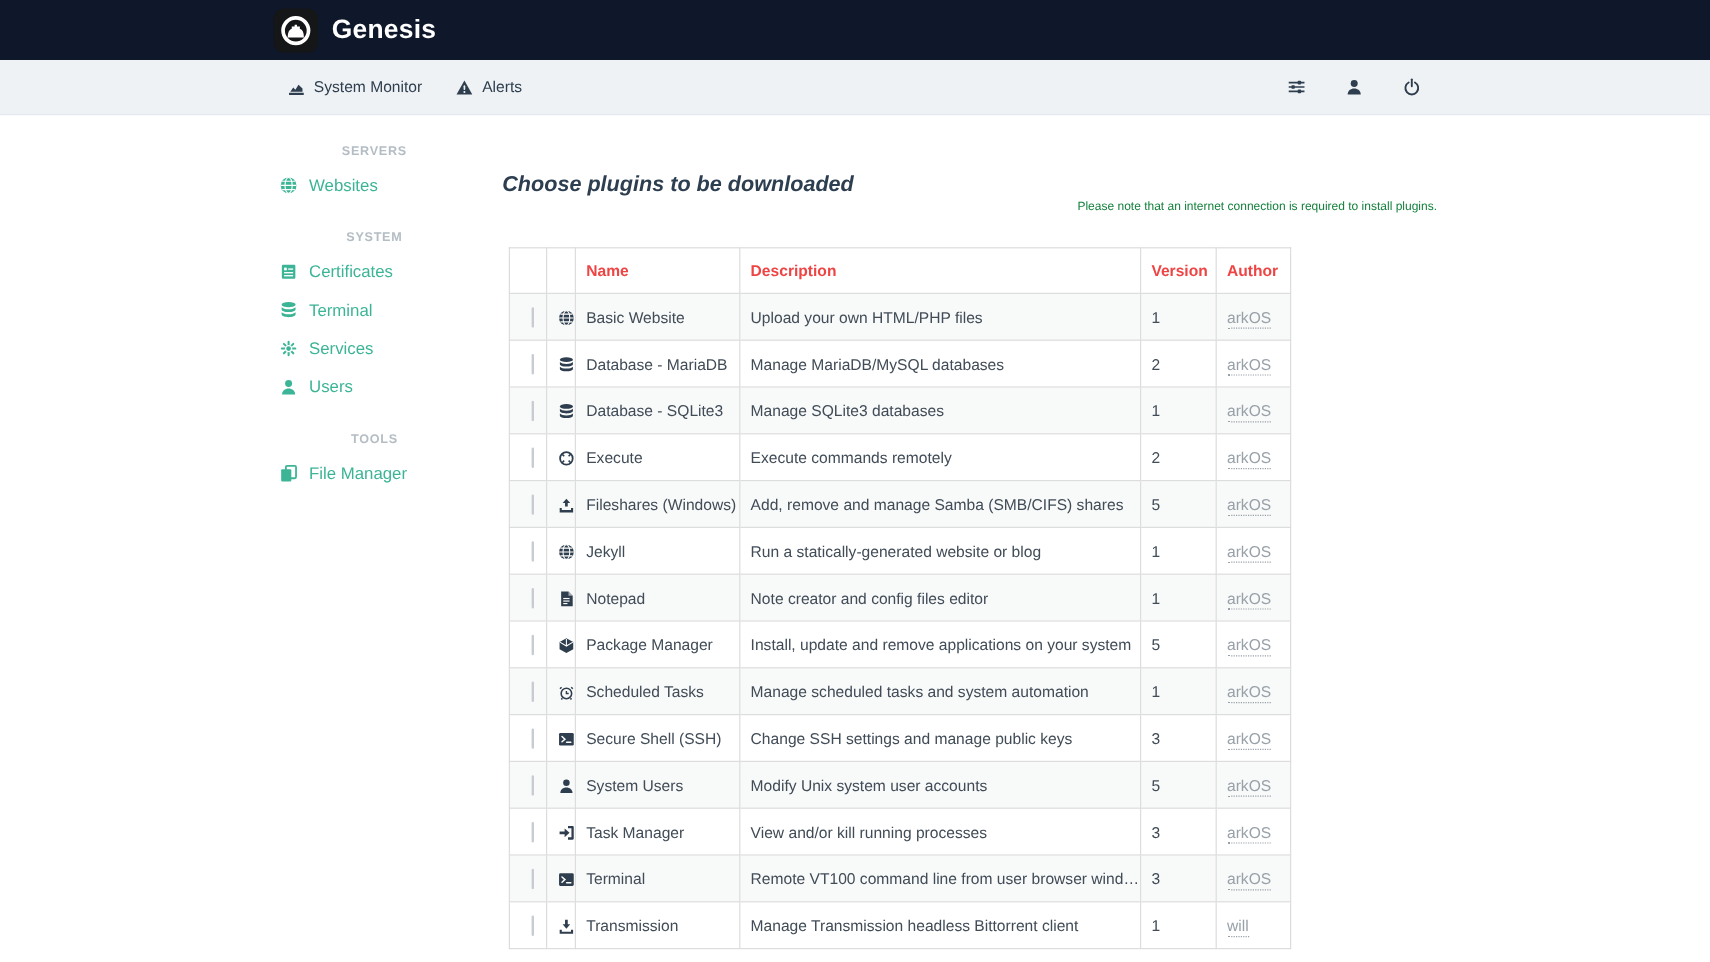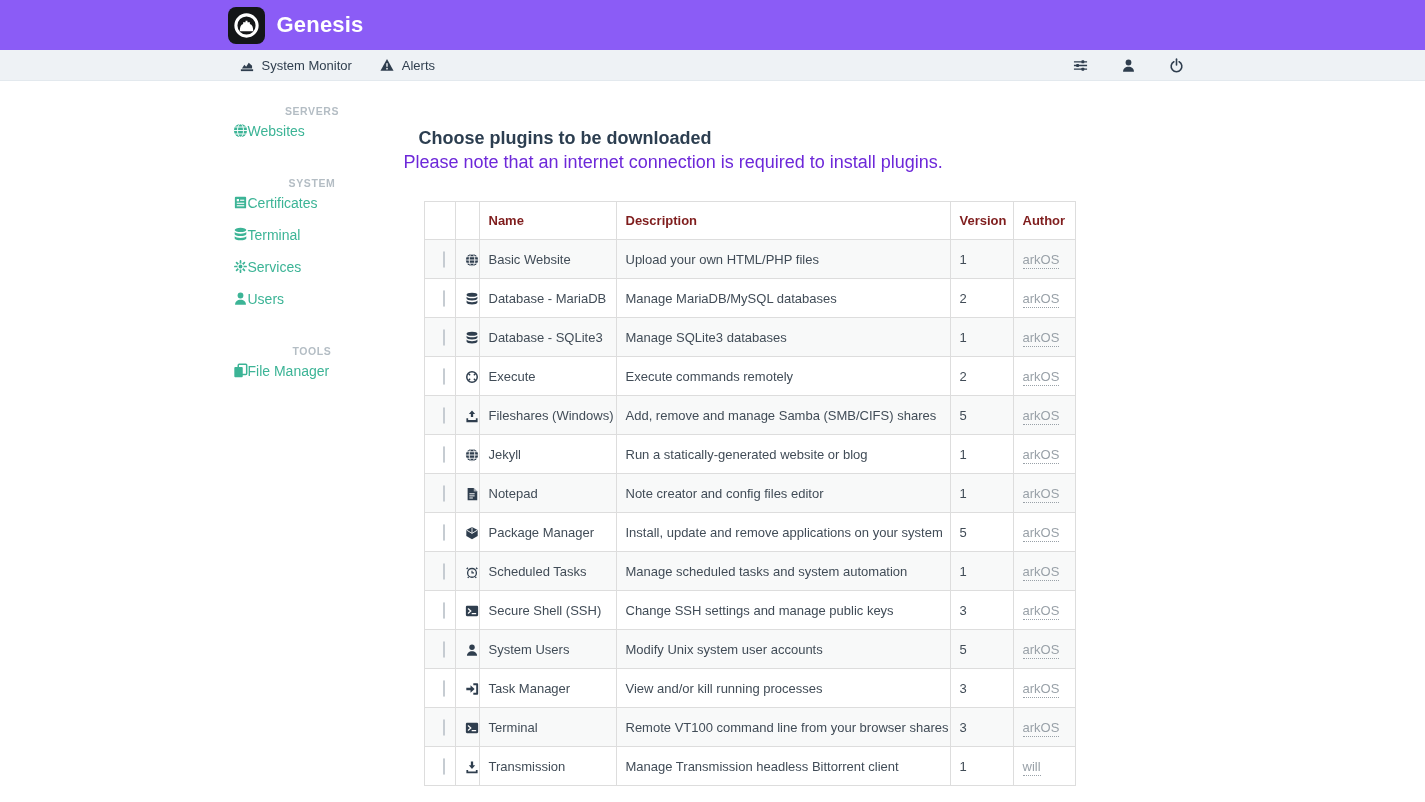--- a/index.html
+++ b/index.html
@@ -6,57 +6,57 @@
   html,body { margin:0; padding:0; }
   body {
     width:1425px; height:802px; overflow:hidden;
     background:#fff;
     font-family:"Liberation Sans", sans-serif;
     -webkit-font-smoothing:antialiased;
   }
   .container { width:970px; margin:0 auto; height:100%; }
 
   
-  .topbar { height:50px; background:#8b5cf6; }
+  .topbar { height:50px; background:#0f172a; }
   .topbar .container { display:flex; align-items:center; }
   .logo-box { width:37px; height:37px; border-radius:8px; background:#141618;
               display:flex; align-items:center; justify-content:center; flex:0 0 auto; }
   .logo-box svg { width:27px; height:27px; display:block; }
   .brand-title { color:#ffffff; font-size:22px; font-weight:bold; margin-left:12px; letter-spacing:.2px; }
 
   
-  .subnav { height:31px; background:#eef2f5; border-bottom:1px solid #e3e9ee; }
+  .subnav { height:46px; background:#eef2f5; border-bottom:1px solid #e3e9ee; }
   .subnav .container { display:flex; align-items:center; justify-content:space-between; }
   .subnav-items { display:flex; align-items:center; padding-left:12px; }
   .subnav-item { display:flex; align-items:center; gap:8px; margin-right:28px;
                  color:#2f3e4e; font-size:13px; text-decoration:none; cursor:pointer; }
   .subnav-item .icon svg { width:14px; height:14px; display:block; }
   .subnav-right { display:flex; align-items:center; gap:33px; padding-right:14px; }
   .subnav-right .icon { cursor:pointer; color:#2f3e4e; }
   .subnav-right .icon svg { width:15px; height:15px; display:block; }
 
   
   .layout { display:flex; align-items:flex-start; }
   .sidebar { width:176px; flex:0 0 auto; padding:24px 12px 0 5px; }
   .side-label { color:#b4bdc4; font-size:10.5px; font-weight:bold; letter-spacing:.6px; margin:22px 0 6px 0;text-align:center; }
   .side-group:first-child .side-label { margin-top:0; }
-  .side-item { display:flex; align-items:flex-start; height:32px;
+  .side-item { display:flex; align-items:center; gap:10px; height:32px;
                color:var(--teal); font-size:14px; cursor:pointer; text-decoration:none; }
   .side-item .icon svg { width:15px; height:15px; display:block; }
 
   .content { flex:1 1 auto; min-width:0; }
-  .page-title { margin:47px 0 3px 15px; font-size:18px; font-weight:bold; color:#2c3e50; }
-  .page-subtitle { margin:0; font-size:18px; color:#6d28d9; }
+  .page-title { margin:47px 0 3px 15px; font-size:18px; font-weight:bold; color:#2c3e50;font-style:italic; }
+  .page-subtitle { margin:0; font-size:10px; color:#15803d;text-align:right; }
 
   
   table.plugins { border-collapse:collapse; table-layout:fixed; width:651px;
                   margin:28px 0 0 20px; font-size:13px; background:#fff; }
   table.plugins th, table.plugins td { border:1px solid #dddddd; padding:0 0 0 9px;
                   overflow:hidden; white-space:nowrap; text-overflow:ellipsis; }
-  table.plugins thead th { height:38px; text-align:left; color:#7f1d1d; font-weight:bold; background:#fff; }
+  table.plugins thead th { height:38px; text-align:left; color:#ef4444; font-weight:bold; background:#fff; }
   table.plugins tbody td { height:39px; color:#414c57; }
   table.plugins tbody tr:nth-child(odd) { background:#f8f9f9; }
   td.c-check, th.c-check { padding:0; text-align:center; }
   td.c-icon, th.c-icon { padding:0; text-align:center; }
   .cb { width:13px; height:13px; border:1px solid #c6ccd2; border-radius:3px; background:#fff;
         margin:0 auto; box-shadow:inset 0 1px 1px rgba(0,0,0,.07); cursor:pointer; }
   .row-icon { color:#2f3e4e; display:inline-block; vertical-align:middle; }
   .row-icon svg { width:14px; height:14px; display:block; margin:0 auto; }
   .author-badge { color:#99a1a8; border-bottom:1px dotted #99a1a8; cursor:help; padding-bottom:1px; }
   .icon { display:inline-flex; align-items:center; justify-content:center; }
@@ -383,21 +383,21 @@
             <tr>
               <td class="c-check"><span class="cb"></span></td>
               <td class="c-icon"><span class="row-icon"><svg viewBox="0 0 16 16">
                     <rect x="1" y="2" width="14" height="12" rx="1.3" fill="currentColor"></rect>
                     <g stroke="#fff" stroke-width="1.4" fill="none" stroke-linecap="round">
                       <path d="M3.8 5.5L6.6 8l-2.8 2.5"></path>
                       <path d="M8.2 11h4"></path>
                     </g>
                   </svg></span></td>
               <td>Terminal</td>
-              <td>Remote VT100 command line from your browser shares</td>
+              <td>Remote VT100 command line from user browser window</td>
               <td>3</td>
               <td><span class="author-badge">arkOS</span></td>
             </tr>
             <tr>
               <td class="c-check"><span class="cb"></span></td>
               <td class="c-icon"><span class="row-icon"><svg viewBox="0 0 16 16" fill="currentColor">
                     <path d="M6.7 1.6h2.6V6h2.3L8 10.3 4.4 6h2.3z"></path>
                     <path d="M1.6 11.3h2v1.9h8.8v-1.9h2V15H1.6z"></path>
                   </svg></span></td>
               <td>Transmission</td>

